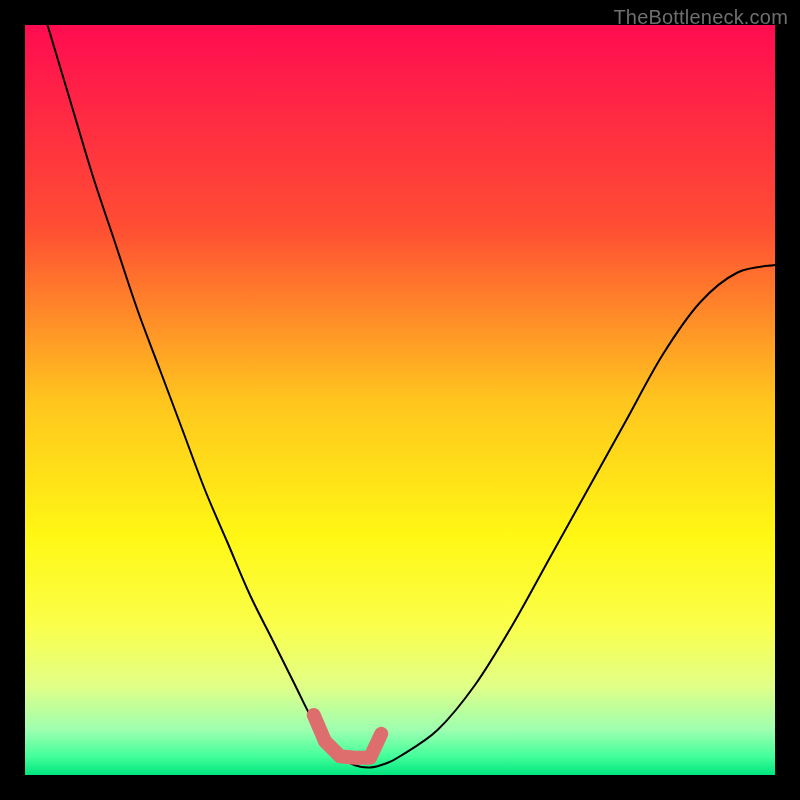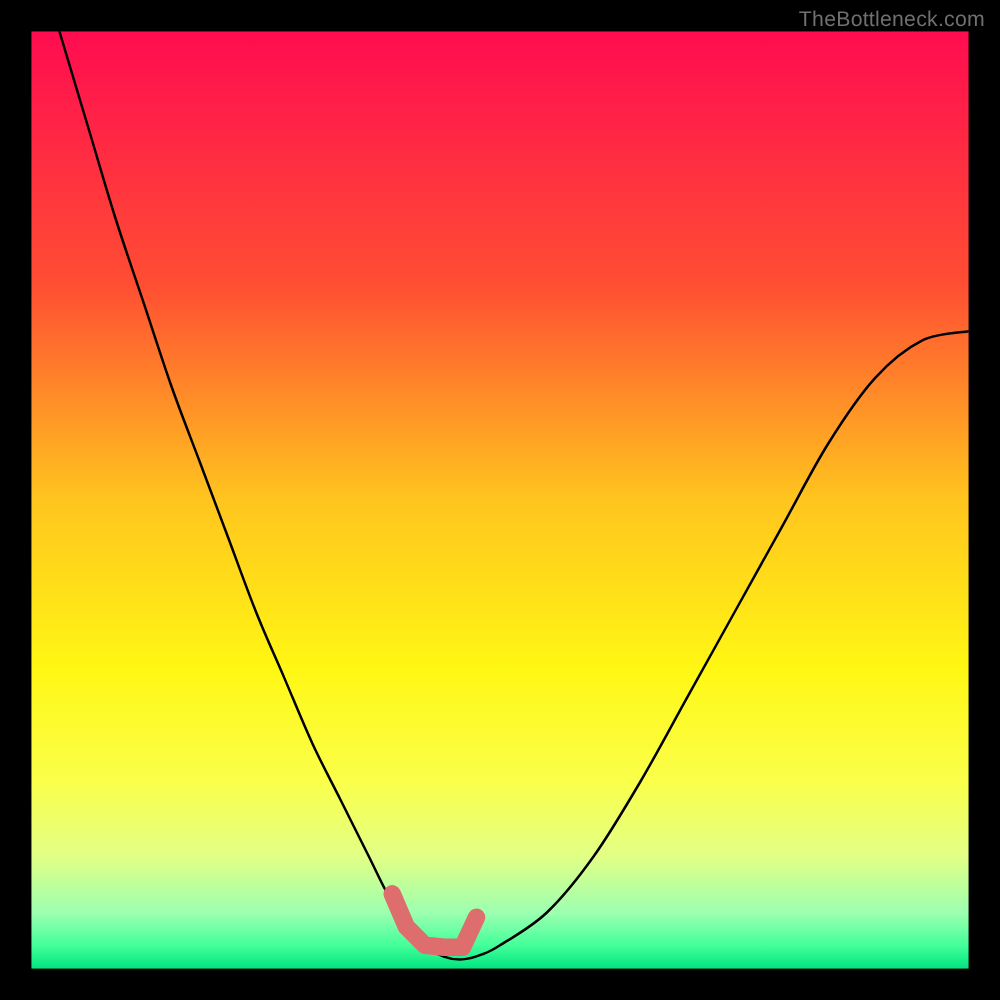--- a/index.html
+++ b/index.html
@@ -14,21 +14,21 @@
     position: relative;
     width: 800px;
     height: 800px;
     background: #000;
   }
   .watermark {
     position: absolute;
     top: 6px;
     right: 12px;
     font-family: Arial, Helvetica, sans-serif;
-    font-size: 17px;
+    font-size: 20px;
     color: #6f6f6f;
     letter-spacing: 0.2px;
     z-index: 30;
   }
   svg.plot {
     position: absolute;
     left: 25px;
     top: 25px;
     width: 750px;
     height: 750px;

